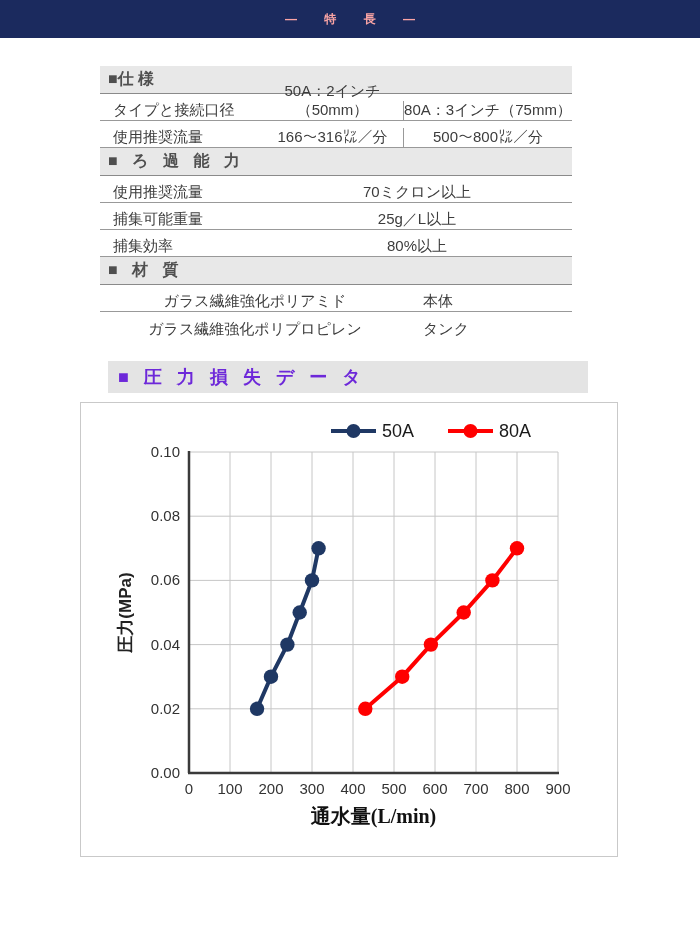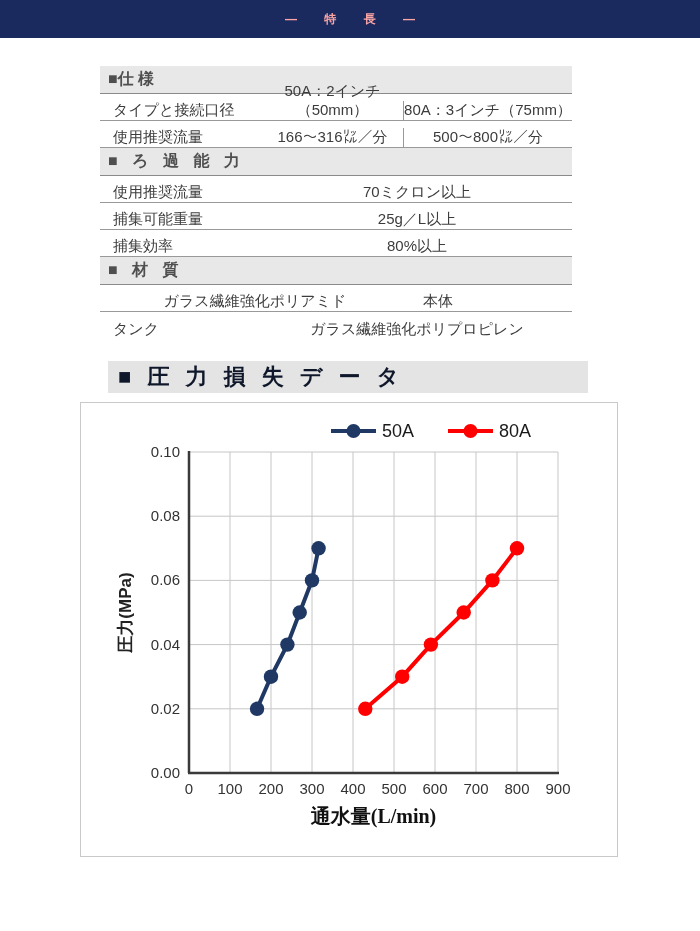--- a/index.html
+++ b/index.html
@@ -25,21 +25,21 @@
   .trow.last { border-bottom:none; }
   .cell { display:flex; align-items:center; }
   .cell.lbl { width:162px; padding-left:13px; }
   .cell.c2 { width:141px; justify-content:center; text-align:center; }
   .cell.c3 { width:169px; justify-content:center; text-align:center; border-left:1px solid #999; }
   .cell.val { flex:1; justify-content:center; text-align:center; }
   .cell.val.bold { font-weight:bold; }
 
   .chart-bar {
     margin:22px 0 0 108px; width:480px; height:32px; background:#e4e4e4;
-    color:#0f172a; font-weight:bold; font-size:22px; letter-spacing:5px;
+    color:#6d28d9; font-weight:bold; font-size:18px; letter-spacing:5px;
     display:flex; align-items:center; padding-left:10px;
   }
   .chart-box {
     margin:9px 0 0 80px; width:538px; height:455px;
     background:#ffffff; border:1px solid #c9c9c9;
   }
 </style>
 </head>
 <body>
 
@@ -80,22 +80,22 @@
   </div>
 
   <div class="sec-bar spaced">
     <span>■  材 質</span>
   </div>
   <div class="trow">
     <div class="cell val">ガラス繊維強化ポリアミド</div>
     <div class="cell lbl">本体</div>
   </div>
   <div class="trow last">
+    <div class="cell val">ガラス繊維強化ポリプロピレン</div>
     <div class="cell lbl">タンク</div>
-    <div class="cell val">ガラス繊維強化ポリプロピレン</div>
   </div>
 
 </div>
 
 <div class="chart-bar">
   <span>■  圧 力 損 失 デ ー タ</span>
 </div>
 
 <div class="chart-box">
   <svg id="chart-svg" width="538" height="453" viewBox="0 0 538 453">

